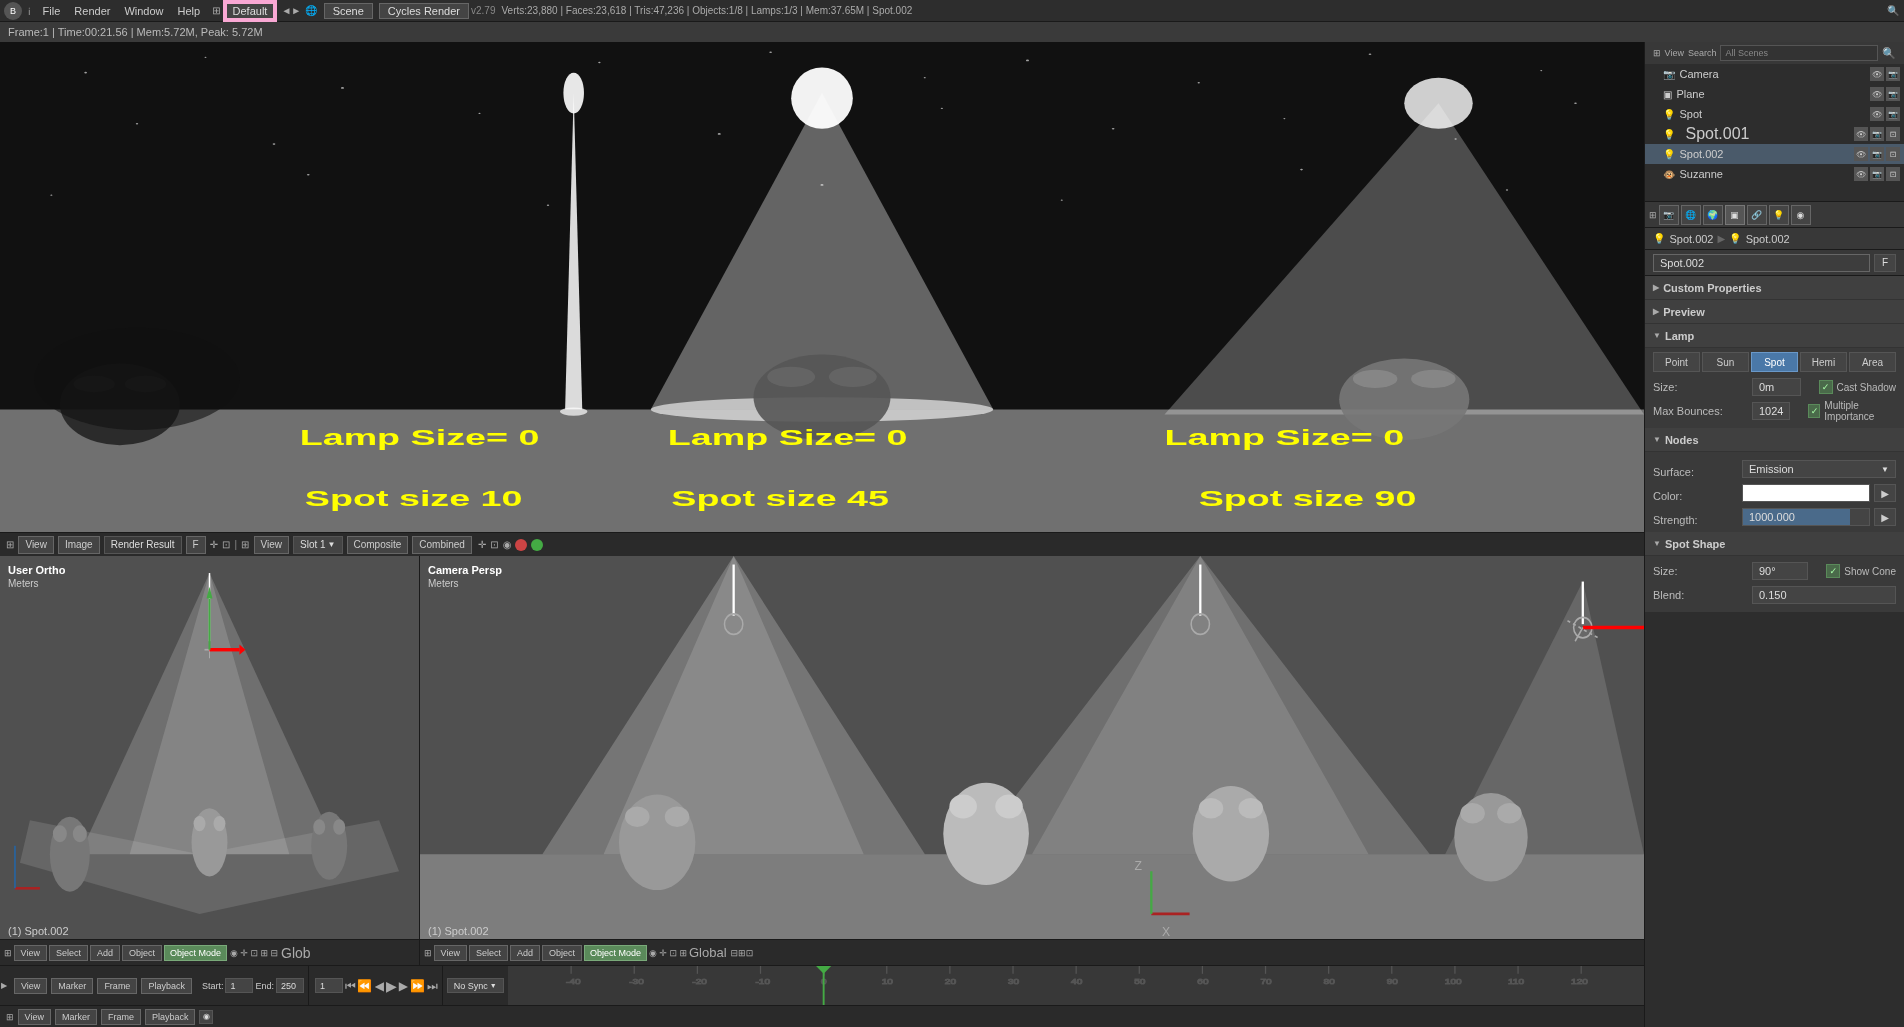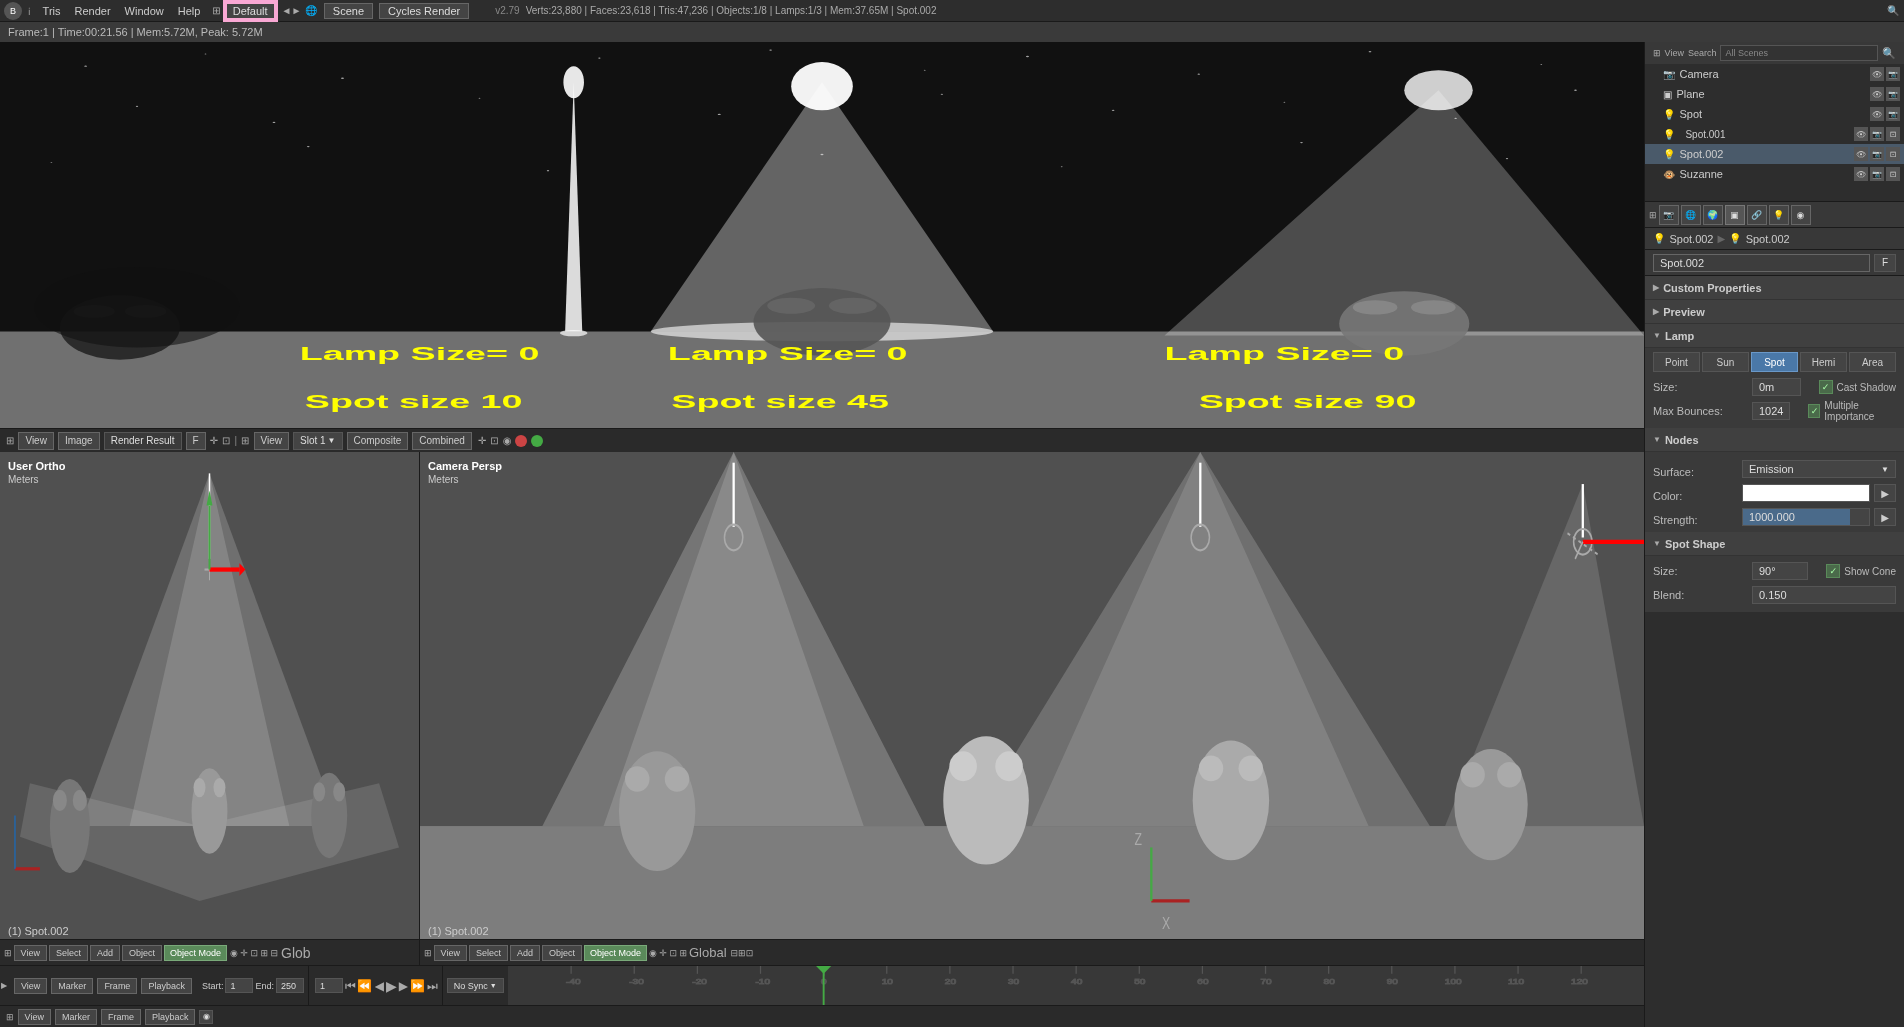--- a/index.html
+++ b/index.html
@@ -88,21 +88,21 @@
     .center-area {
       flex: 1;
       display: flex;
       flex-direction: column;
       overflow: hidden;
     }
 
     
     .render-view {
       background: #1a1a1a;
-      height: 386px;
+      height: 490px;
       position: relative;
       flex-shrink: 0;
       overflow: hidden;
     }
 
     
     .render-toolbar {
       background: #2a2a2a;
       height: 24px;
       display: flex;
@@ -389,35 +389,35 @@
   </style>
 </head>
 <body>
 
 <div class="top-menubar">
   <div class="menu-icon">
     <span>B</span>
   </div>
 
   <span style="font-size:10px;color:#999;margin-right:4px;">ℹ</span>
-  <span class="menu-item">Tris</span>
+  <span class="menu-item">File</span>
   <span class="menu-item">Render</span>
   <span class="menu-item">Window</span>
   <span class="menu-item">Help</span>
   <div style="display:flex;align-items:center;gap:2px;margin-left:4px;">
     <span style="font-size:10px;color:#aaa;">⊞</span>
   </div>
   <div class="menu-workspace">Default</div>
   <span style="font-size:10px;color:#aaa;margin:0 2px;">◄►</span>
   <div style="display:flex;align-items:center;gap:2px;">
     <span style="font-size:10px;color:#aaa;">🌐</span>
     <div class="menu-scene-box">Scene</div>
   </div>
   <div class="engine-selector">Cycles Render</div>
-  <span style="margin-left:24px;font-size:10px;color:#888;text-align:right;">v2.79</span>
+  <span style="margin-left:0;font-size:10px;color:#888;text-align:right;">v2.79</span>
   <span style="margin-left:4px;font-size:10px;color:#aaa;">Verts:23,880 | Faces:23,618 | Tris:47,236 | Objects:1/8 | Lamps:1/3 | Mem:37.65M | Spot.002</span>
   <div class="spacer"></div>
   <div style="display:flex;align-items:center;gap:4px;">
     <span style="font-size:10px;color:#aaa;">🔍</span>
   </div>
 </div>
 
 <div class="info-bar">
   <span>Frame:1 | Time:00:21.56 | Mem:5.72M, Peak: 5.72M</span>
 </div>
@@ -787,21 +787,21 @@
         <span style="font-size:11px;">Spot</span>
         <div class="item-vis">
           <span class="vis-btn">👁</span>
           <span class="vis-btn">📷</span>
         </div>
       </div>
 
       <div class="outliner-item">
         <span style="width:10px;"></span>
         <span style="font-size:10px;">💡</span>
-        <span style="font-size:10px;padding-left:6px;">Spot.001</span>
+        <span style="font-size:16px;padding-left:6px;">Spot.001</span>
         <div class="item-vis">
           <span class="vis-btn">👁</span>
           <span class="vis-btn">📷</span>
           <span class="vis-btn">⊡</span>
         </div>
       </div>
 
       <div class="outliner-item active">
         <span style="width:10px;"></span>
         <span style="font-size:10px;">💡</span>

